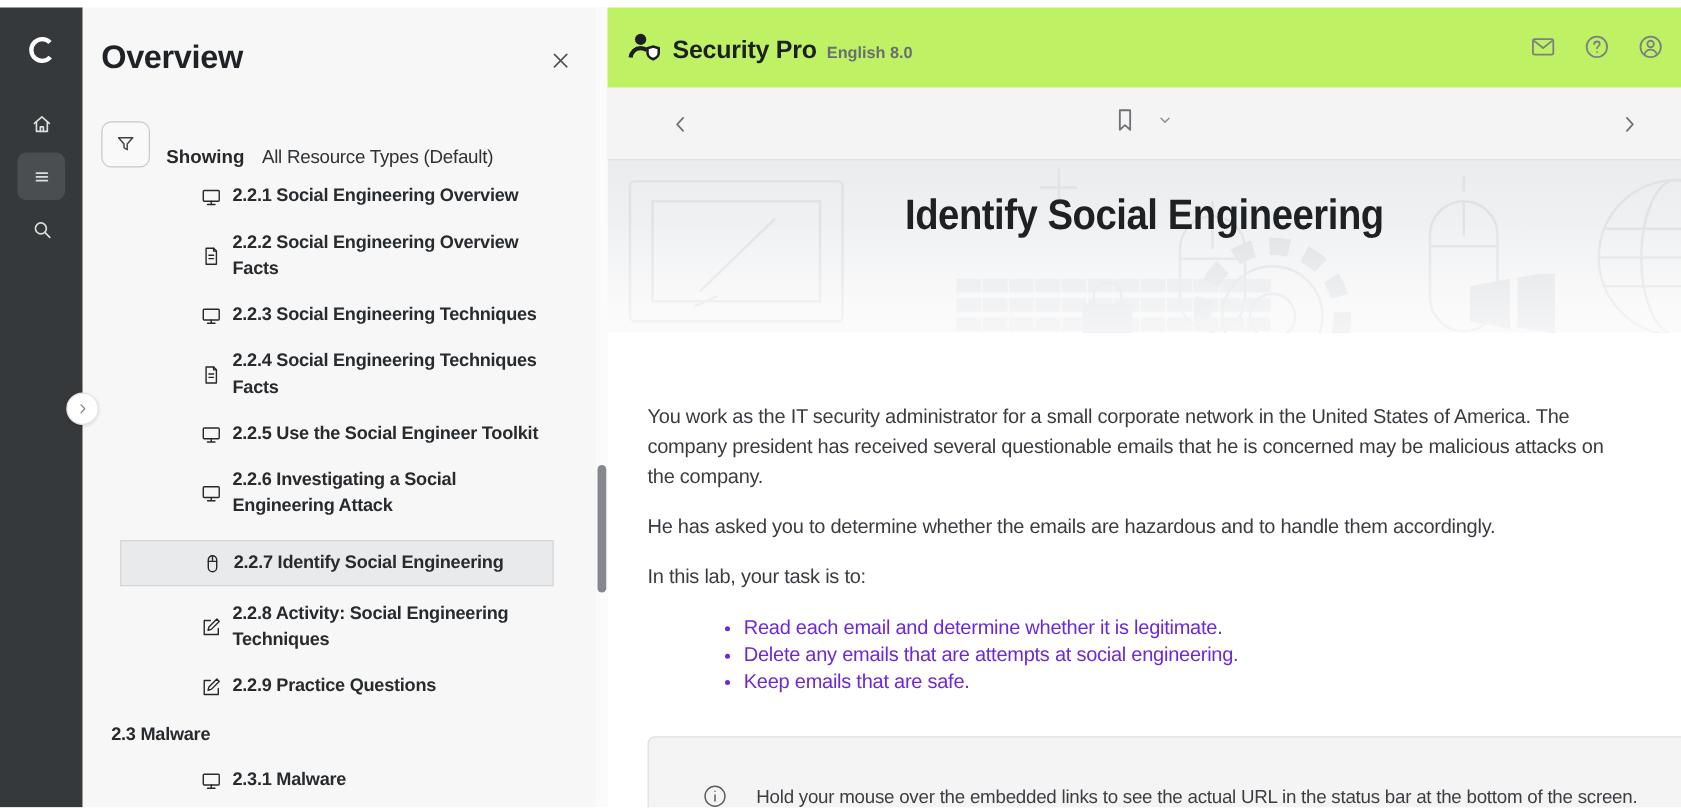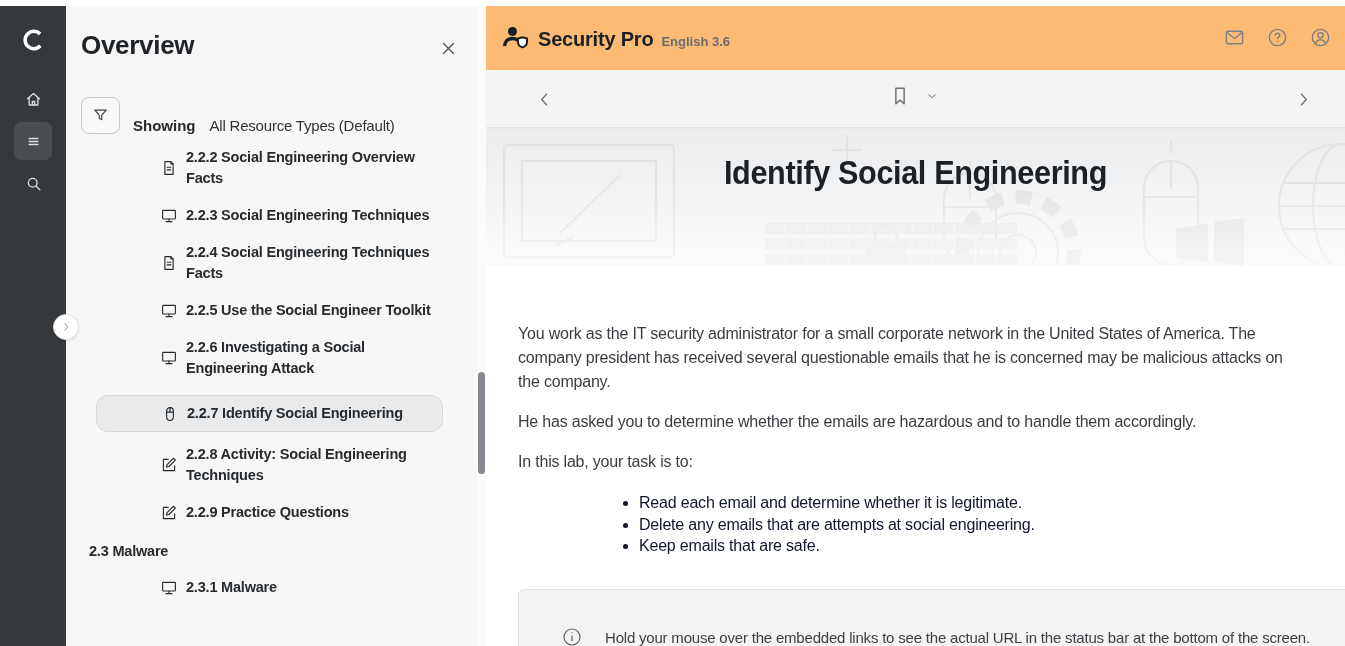--- a/index.html
+++ b/index.html
@@ -26,28 +26,28 @@
   .filter-btn { width:39px; height:37px; border:1px solid #c7c9cb; border-radius:8px; background:#f9f9fa; display:flex; align-items:center; justify-content:center; cursor:pointer; }
   .filter-btn svg { width:17px; height:17px; stroke:#3d4144; fill:none; stroke-width:1.6; stroke-linejoin:round; }
   .showing-label { margin-left:13px; font-size:15px; font-weight:700; color:#26292c; }
   .showing-value { margin-left:14px; font-size:15px; color:#2e3235; letter-spacing:-.2px; }
 
   .o-list { position:absolute; left:0; top:141px; right:0; }
   .o-item { display:flex; align-items:center; gap:8px; padding-left:94px; margin-bottom:16px; cursor:pointer; }
   .o-item .o-ic { flex:0 0 auto; width:18px; height:18px; }
   .o-item .o-ic svg { width:18px; height:18px; stroke:#26292c; fill:none; stroke-width:1.5; stroke-linecap:round; stroke-linejoin:round; }
   .o-label { font-size:14.5px; font-weight:700; color:#272b2e; line-height:21px; letter-spacing:-.2px; max-width:252px; }
-  .o-item.selected { margin-left:30px; margin-right:43px; padding:7px 10px 7px 64px; background:#e9eaeb; border:1px solid #d4d6d8; border-radius:12px; margin-bottom:12px; }
+  .o-item.selected { margin-left:30px; margin-right:43px; padding:7px 10px 7px 64px; background:#e9eaeb; border:1px solid #d4d6d8; border-radius:0; margin-bottom:12px; }
   .o-section { padding-left:23px; margin:20px 0 18px; font-size:14.5px; font-weight:700; color:#272b2e; letter-spacing:-.2px; cursor:pointer; }
   .o-scrollbar { position:absolute; right:0; top:0; bottom:0; width:9px; background:#fbfbfc; }
   .o-thumb { position:absolute; right:1px; top:366px; width:7px; height:102px; border-radius:4px; background:#85898d; cursor:grab; }
 
   
   .main { position:absolute; left:486px; top:6px; right:0; bottom:0; background:#ffffff; }
-  .main-header { position:absolute; left:0; top:0; right:0; height:64px; background:#fdba74; z-index:4; }
+  .main-header { position:absolute; left:0; top:0; right:0; height:64px; background:#bef264; z-index:4; }
   .brand { position:absolute; left:16px; top:14px; display:flex; align-items:baseline; }
   .brand-icon { position:relative; top:5px; width:28px; height:26px; }
   .brand-name { margin-left:8px; font-size:20px; font-weight:700; color:#1c2023; letter-spacing:-.2px; }
   .brand-version { margin-left:8px; font-size:13px; font-weight:700; color:#6a6e71; }
   .header-actions { position:absolute; right:12px; top:18px; display:flex; gap:17px; }
   .h-act { width:26px; height:26px; display:flex; align-items:center; justify-content:center; cursor:pointer; }
   .h-act svg { width:23px; height:23px; stroke:#7c8083; fill:none; stroke-width:1.5; stroke-linecap:round; stroke-linejoin:round; }
 
   .lesson-nav { position:absolute; left:0; top:64px; right:0; height:57px; background:#f4f4f5; box-shadow:0 1px 2px rgba(0,0,0,.05); z-index:3; }
   .nav-btn { position:absolute; top:15px; width:28px; height:28px; display:flex; align-items:center; justify-content:center; cursor:pointer; }
@@ -64,21 +64,21 @@
   .banner .pat { position:absolute; stroke:#e0e2e4; fill:none; stroke-width:2; }
   .pat-keys { position:absolute; left:279px; top:96px; width:252px; height:42px; background-image:linear-gradient(#e3e5e6,#e3e5e6); background-size:20px 11px; background-repeat:space; opacity:.9; }
   .pat-fill { fill:#e0e2e4; stroke:none; }
   .banner::after { content:""; position:absolute; inset:0; background:linear-gradient(180deg,rgba(255,255,255,0) 35%,rgba(251,251,252,.75) 100%); }
   .lesson-title { position:absolute; left:0; right:0; top:26px; text-align:center; font-size:34px; font-weight:700; color:#1d2124; z-index:2; transform:scaleX(.9); letter-spacing:-.4px; }
 
   
   .article { position:absolute; left:0; top:260px; right:0; bottom:0; padding:56px 48px 0 32px; }
   .article p { font-size:16px; line-height:24px; color:#393d41; letter-spacing:-.2px; margin-bottom:16px; max-width:780px; }
   .article ul { margin:18px 0 0; padding-left:77px; }
-  .article li { font-size:16px; line-height:21.5px; color:#0f172a; letter-spacing:-.2px; padding-left:0;margin-left:44px; }
+  .article li { font-size:16px; line-height:21.5px; color:#6d28d9; letter-spacing:-.2px; padding-left:0; }
   .note-box { position:relative; margin-top:32px; margin-left:0; margin-right:-21px; width:832px; min-height:130px; background:#f4f4f5; border:1px solid #dcdee0; border-radius:6px; padding:36px 30px 20px 86px; }
   .note-icon { position:absolute; left:42px; top:36px; width:22px; height:22px; }
   .note-icon svg { width:22px; height:22px; stroke:#5b5f62; fill:none; stroke-width:1.3; stroke-linecap:round; }
   .note-text { font-size:15px; line-height:24px; color:#3b3f43; letter-spacing:-.2px; }
 </style>
 </head>
 <body>
 
 <svg width="0" height="0" style="position:absolute" aria-hidden="true">
   <defs>
@@ -206,20 +206,26 @@
             <use href="#i-funnel"></use>
           </svg>
         </div>
       <span class="showing-label">Showing</span>
       <span class="showing-value">All Resource Types (Default)</span>
     </div>
 
     <div class="o-list">
       <div class="o-item">
         <span class="o-ic"><svg>
+              <use href="#i-monitor"></use>
+            </svg></span>
+        <span class="o-label">2.2.1 Social Engineering Overview</span>
+      </div>
+      <div class="o-item">
+        <span class="o-ic"><svg>
               <use href="#i-document"></use>
             </svg></span>
         <span class="o-label">2.2.2 Social Engineering Overview Facts</span>
       </div>
       <div class="o-item">
         <span class="o-ic"><svg>
               <use href="#i-monitor"></use>
             </svg></span>
         <span class="o-label">2.2.3 Social Engineering Techniques</span>
       </div>
@@ -275,21 +281,21 @@
   </section>
 
   <main class="main">
 
     <header class="main-header">
       <div class="brand">
         <svg class="brand-icon" viewBox="0 0 28 26">
             <use href="#i-usershield"></use>
           </svg>
         <span class="brand-name">Security Pro</span>
-        <span class="brand-version">English 3.6</span>
+        <span class="brand-version">English 8.0</span>
       </div>
       <div class="header-actions">
         <div class="h-act">
             <svg>
               <use href="#i-mail"></use>
             </svg>
           </div>
         <div class="h-act">
             <svg>
               <use href="#i-help"></use>

